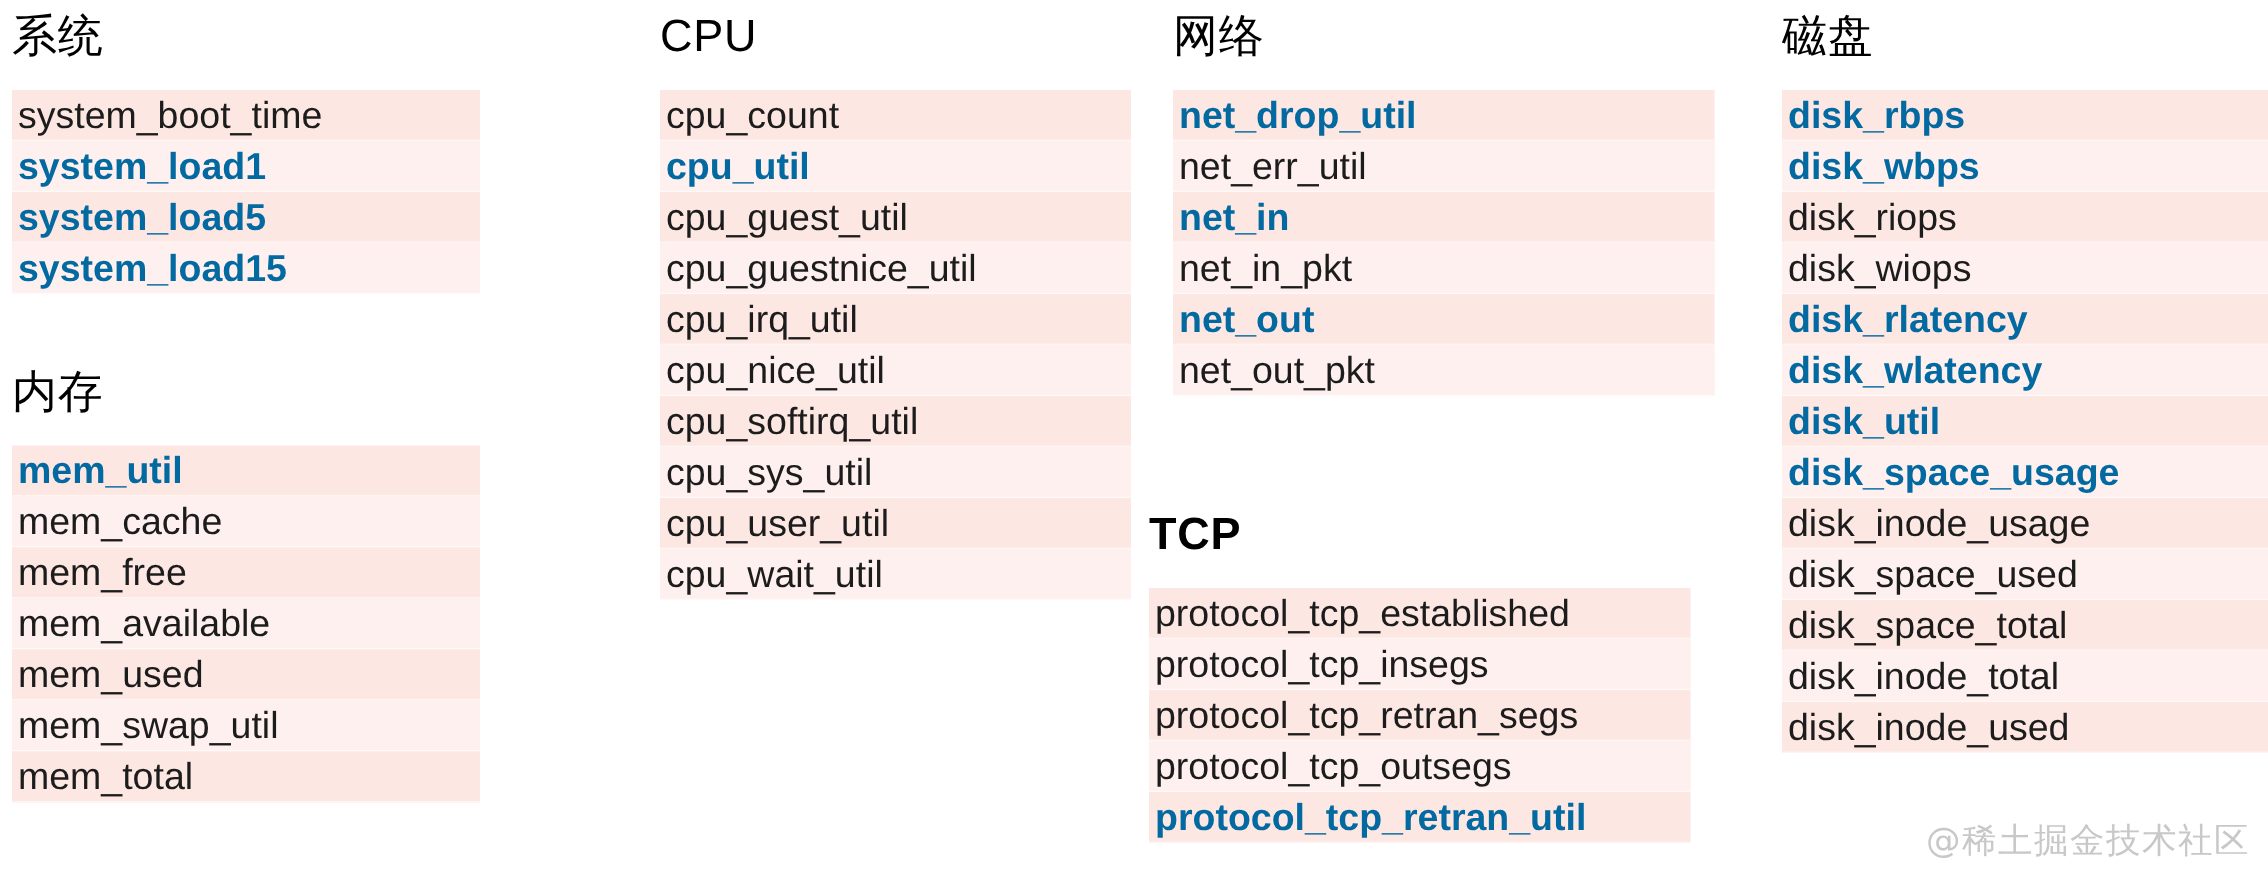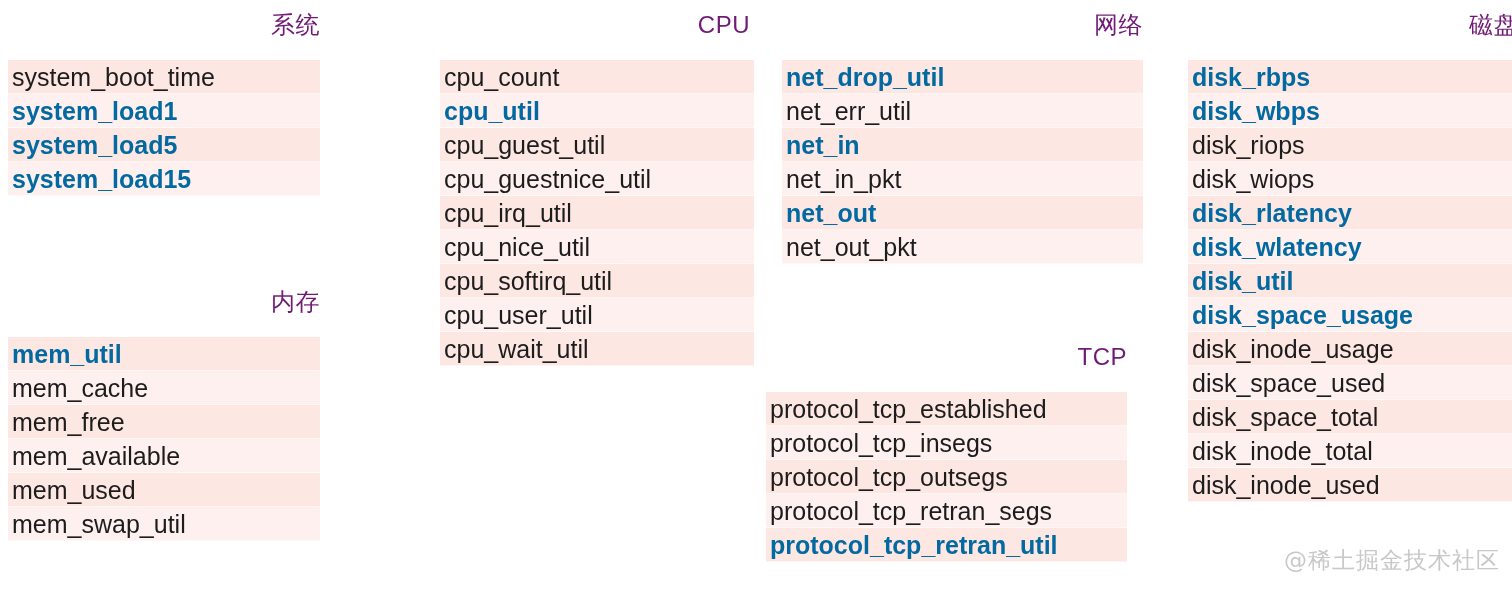--- a/index.html
+++ b/index.html
@@ -18,24 +18,24 @@
   }
   .canvas {
     position: relative;
     width: 1512px;
     height: 590px;
   }
   .group {
     position: absolute;
   }
   .group-title {
-    font-size: 24px;
+    font-size: 30px;
     font-weight: 400;
-    color: #701a75;
-    text-align: right;
+    color: #000000;
+    text-align: left;
     line-height: 34px;
     letter-spacing: 0.5px;
     white-space: nowrap;
   }
   .metric-list {
     position: relative;
     background: #fdeeeb;
     overflow: hidden;
   }
   .metric-row {
@@ -64,24 +64,24 @@
 
   
   #grp-system      { left: 8px;    top: 8px;   width: 312px; }
   #grp-memory      { left: 8px;    top: 245px; width: 312px; }
   #grp-cpu         { left: 392px;  top: 8px;   width: 314px; padding-left: 48px; }
   #grp-network     { left: 766px;  top: 8px;   width: 361px; padding-left: 16px; }
   #grp-tcp         { left: 766px;  top: 340px; width: 361px; }
   #grp-disk        { left: 1188px; top: 8px;   width: 330px; }
 
   .group-title.sys   { width: 312px; }
-  .group-title.mem   { width: 312px; margin-top: 40px; }
+  .group-title.mem   { width: 312px; }
   .group-title.cpu   { width: 310px; }
   .group-title.net   { width: 361px; }
-  .group-title.tcp   { width: 361px; }
+  .group-title.tcp   { width: 361px; font-weight: bold; }
   .group-title.disk  { width: 330px; }
 
   .spacer { height: 18px; }
 
   .watermark {
     position: absolute;
     right: 12px;
     bottom: 14px;
     font-size: 23px;
     color: #c8c8c8;
@@ -109,34 +109,36 @@
   <div class="group" id="grp-memory">
     <div class="group-title mem">内存</div>
     <div class="spacer"></div>
     <div class="metric-list">
         <div class="metric-row hl">mem_util</div>
         <div class="metric-row plain">mem_cache</div>
         <div class="metric-row plain">mem_free</div>
         <div class="metric-row plain">mem_available</div>
         <div class="metric-row plain">mem_used</div>
         <div class="metric-row plain">mem_swap_util</div>
+        <div class="metric-row plain">mem_total</div>
       </div>
   </div>
 
   <div class="group" id="grp-cpu">
     <div class="group-title cpu">CPU</div>
     <div class="spacer"></div>
     <div class="metric-list">
         <div class="metric-row plain">cpu_count</div>
         <div class="metric-row hl">cpu_util</div>
         <div class="metric-row plain">cpu_guest_util</div>
         <div class="metric-row plain">cpu_guestnice_util</div>
         <div class="metric-row plain">cpu_irq_util</div>
         <div class="metric-row plain">cpu_nice_util</div>
         <div class="metric-row plain">cpu_softirq_util</div>
+        <div class="metric-row plain">cpu_sys_util</div>
         <div class="metric-row plain">cpu_user_util</div>
         <div class="metric-row plain">cpu_wait_util</div>
       </div>
   </div>
 
   <div class="group" id="grp-network">
     <div class="group-title net">网络</div>
     <div class="spacer"></div>
     <div class="metric-list">
         <div class="metric-row hl">net_drop_util</div>
@@ -147,22 +149,22 @@
         <div class="metric-row plain">net_out_pkt</div>
       </div>
   </div>
 
   <div class="group" id="grp-tcp">
     <div class="group-title tcp">TCP</div>
     <div class="spacer"></div>
     <div class="metric-list">
         <div class="metric-row plain">protocol_tcp_established</div>
         <div class="metric-row plain">protocol_tcp_insegs</div>
+        <div class="metric-row plain">protocol_tcp_retran_segs</div>
         <div class="metric-row plain">protocol_tcp_outsegs</div>
-        <div class="metric-row plain">protocol_tcp_retran_segs</div>
         <div class="metric-row hl">protocol_tcp_retran_util</div>
       </div>
   </div>
 
   <div class="group" id="grp-disk">
     <div class="group-title disk">磁盘</div>
     <div class="spacer"></div>
     <div class="metric-list">
         <div class="metric-row hl">disk_rbps</div>
         <div class="metric-row hl">disk_wbps</div>

